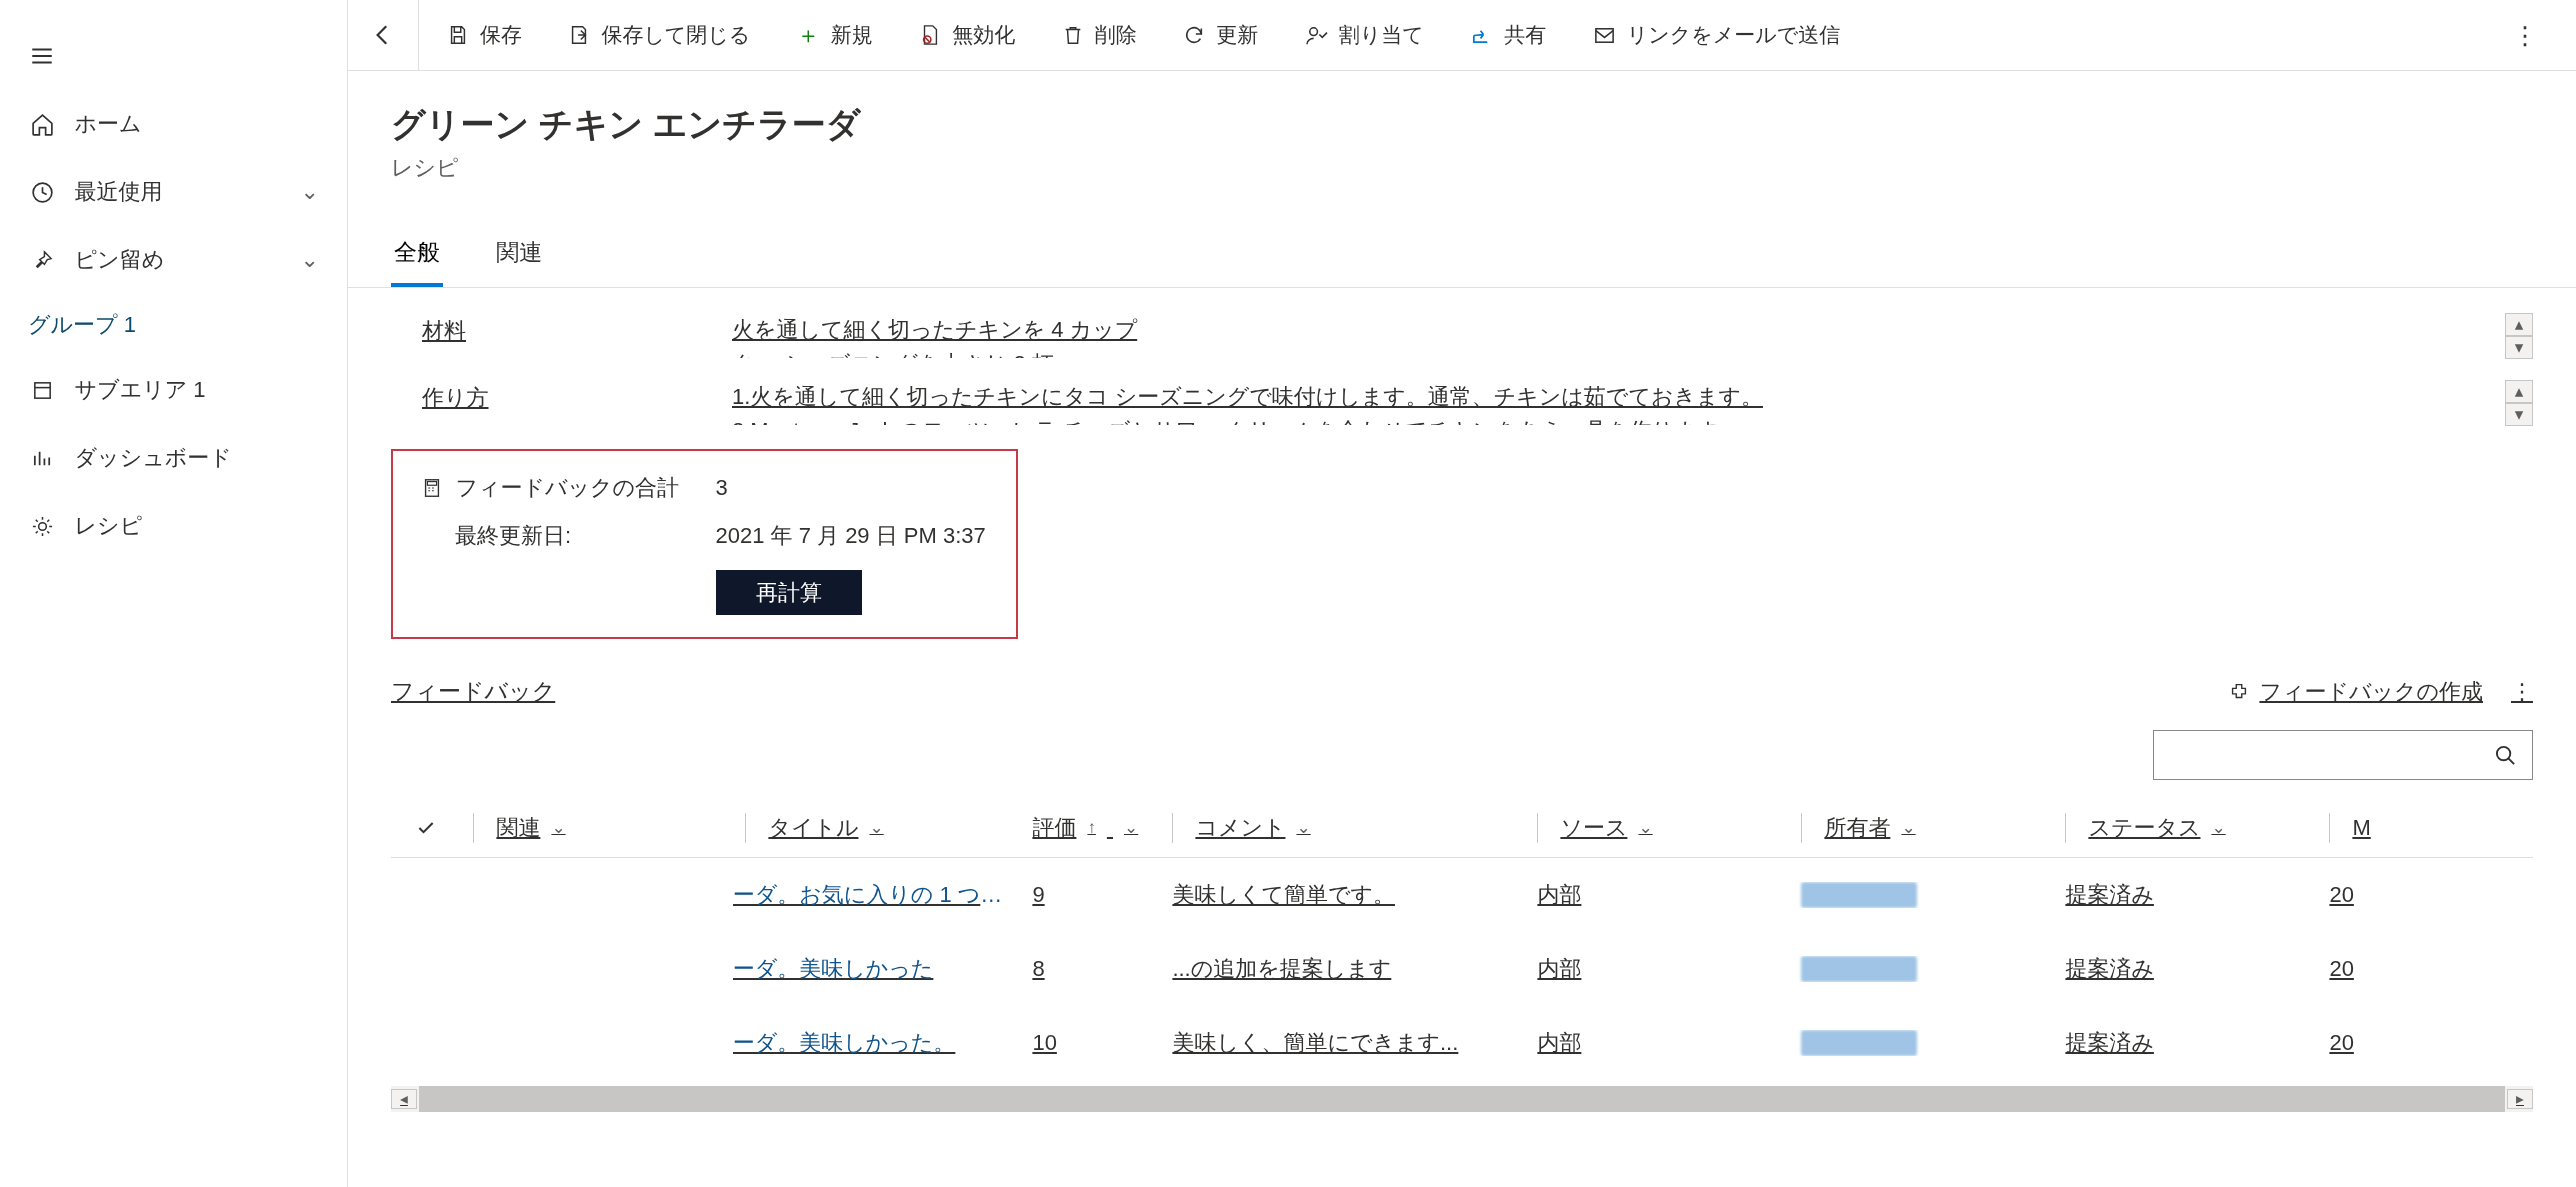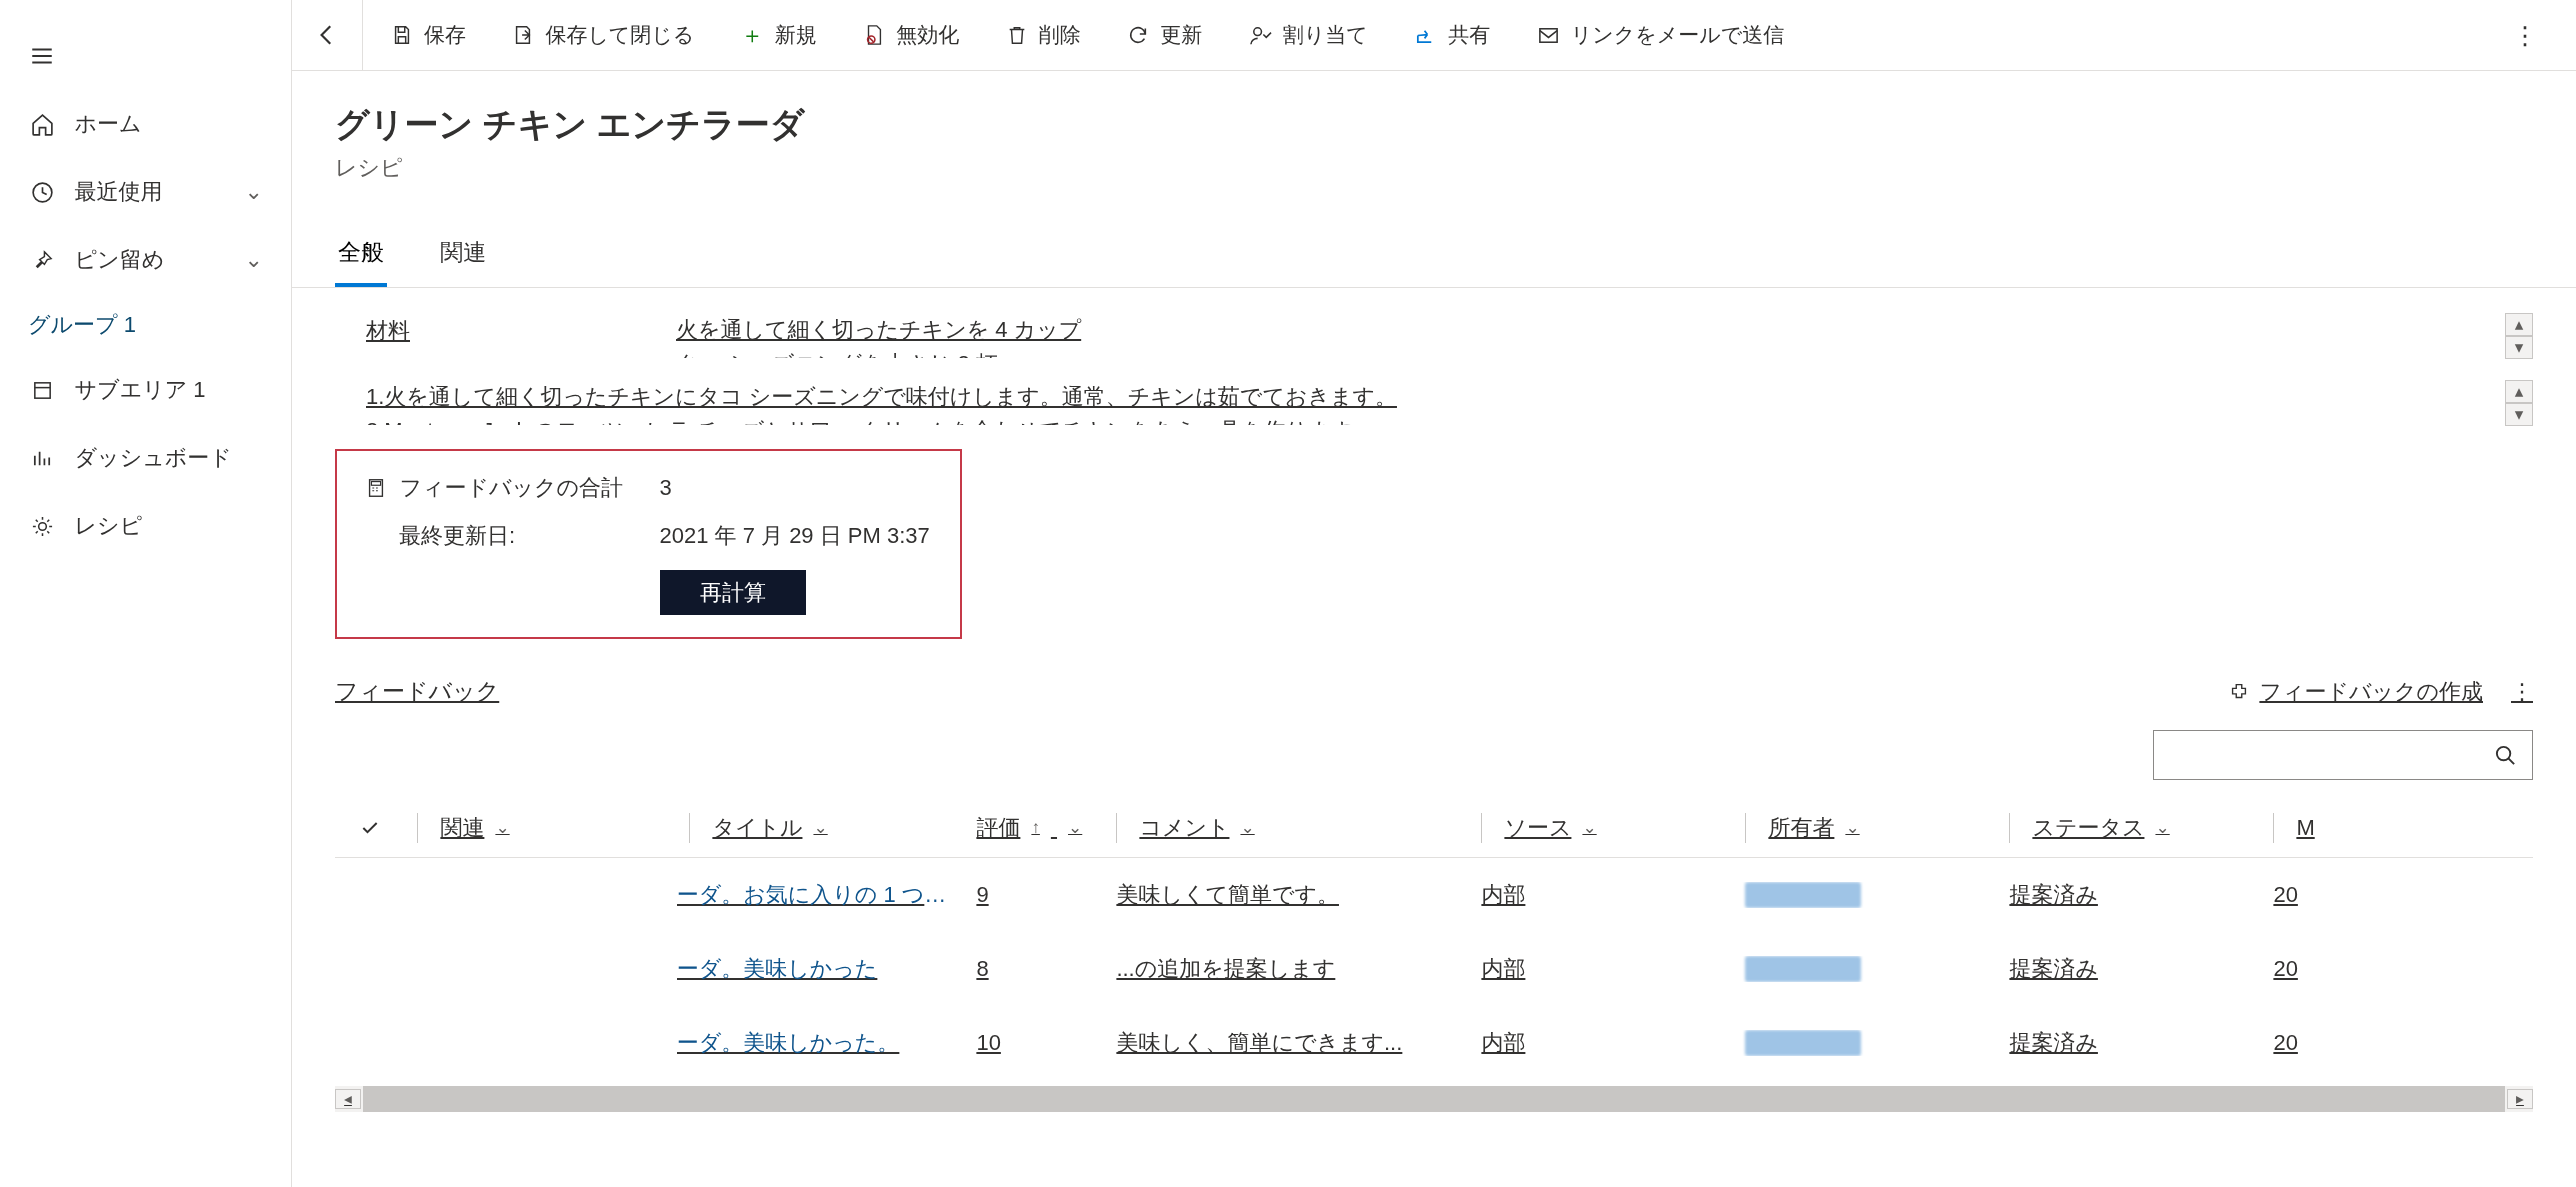--- a/index.html
+++ b/index.html
@@ -8,21 +8,21 @@
   font-size: 11px;
   color: #323130;
   background: #fff;
   width: 2576px;
   height: 1187px;
   overflow: hidden;
   transform-origin: top left;
 }
 .root { display: flex; height: 100%; }
 .sidebar {
-  width: 292px;
+  width: 348px;
   border-right: 0.8px solid #e1dfdd;
   background: #fff;
   flex-shrink: 0;
   padding-top: 22px;
 }
 .sidebar-row {
   display: flex;
   align-items: center;
   height: 68px;
   padding: 0 28px;
@@ -333,20 +333,21 @@
           <div class="fval">
             <div class="fval-clip" style="white-space:pre-line">火を通して細く切ったチキンを 4 カップ
 タコ シーズニングを大さじ 2 杯</div>
             <div class="fval-scroll">
                 <span>▴</span>
                 <span>▾</span>
               </div>
           </div>
         </div>
         <div class="form-row">
+          <div class="flabel">作り方</div>
           <div class="fval">
             <div class="fval-clip" style="white-space:pre-line">1.火を通して細く切ったチキンにタコ シーズニングで味付けします。通常、チキンは茹でておきます。
 2.Monterey Jack のモッツァレラ チーズとサワー クリームを合わせてチキンをあえ、具を作ります</div>
             <div class="fval-scroll">
                 <span>▴</span>
                 <span>▾</span>
               </div>
           </div>
         </div>
       </div>

